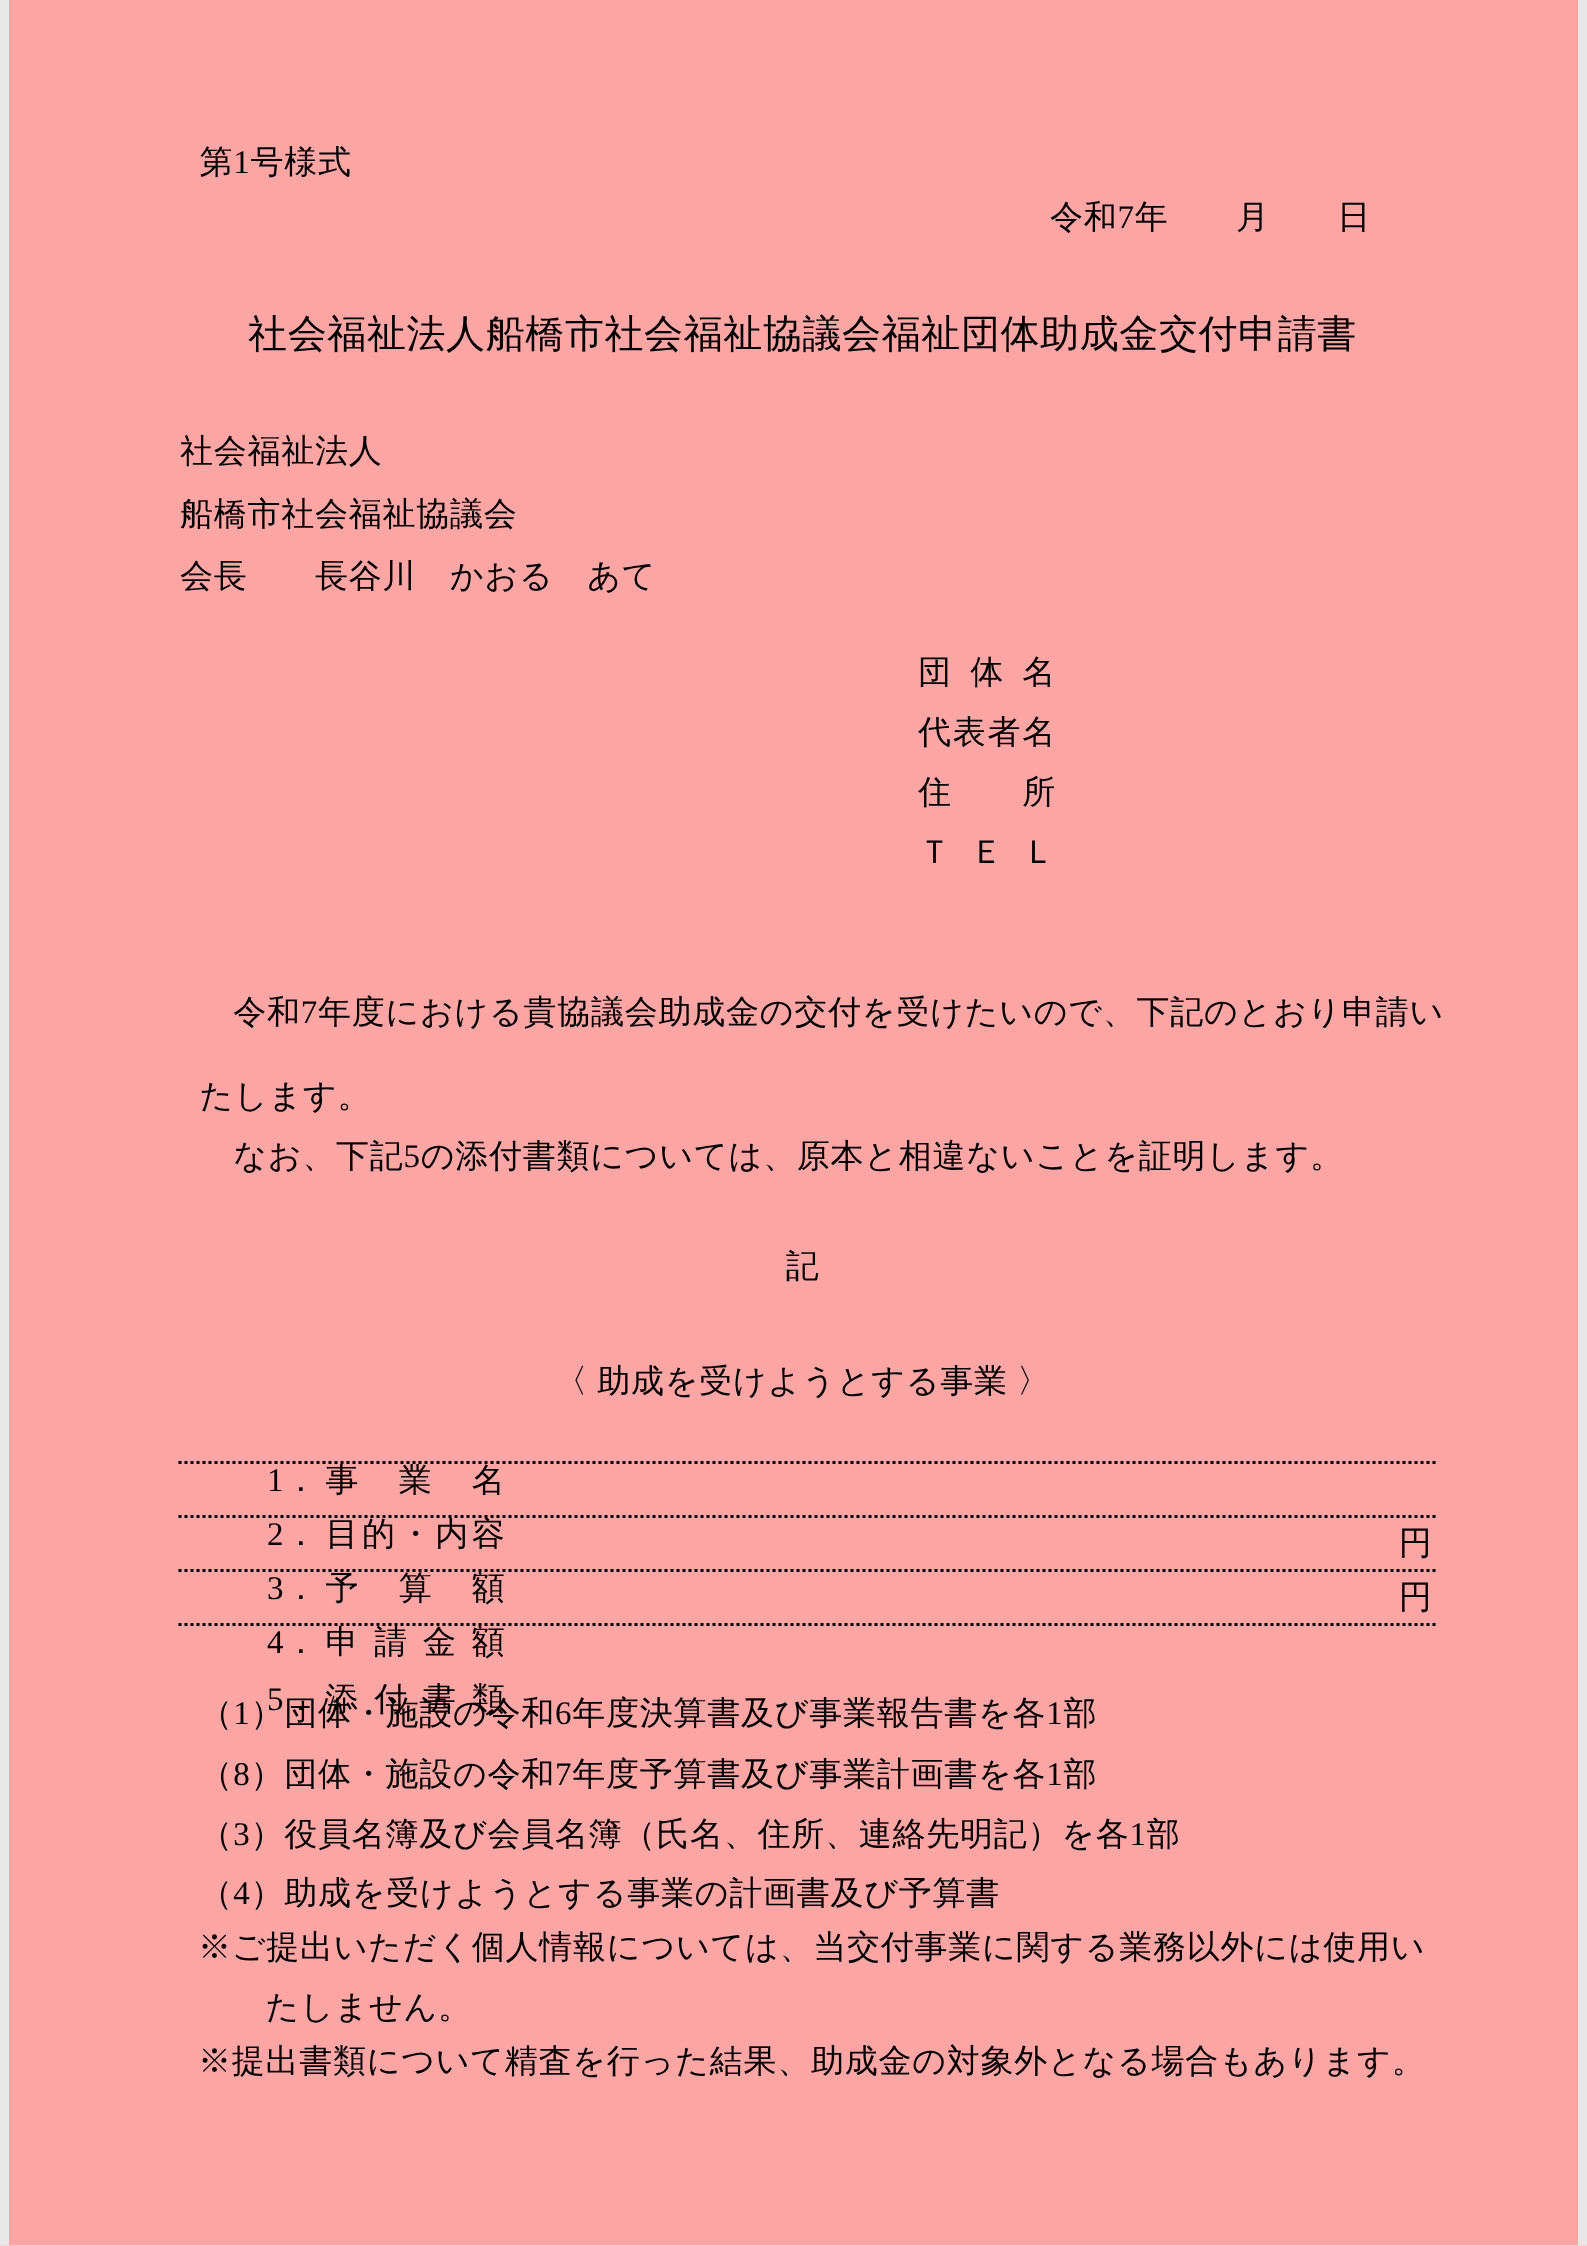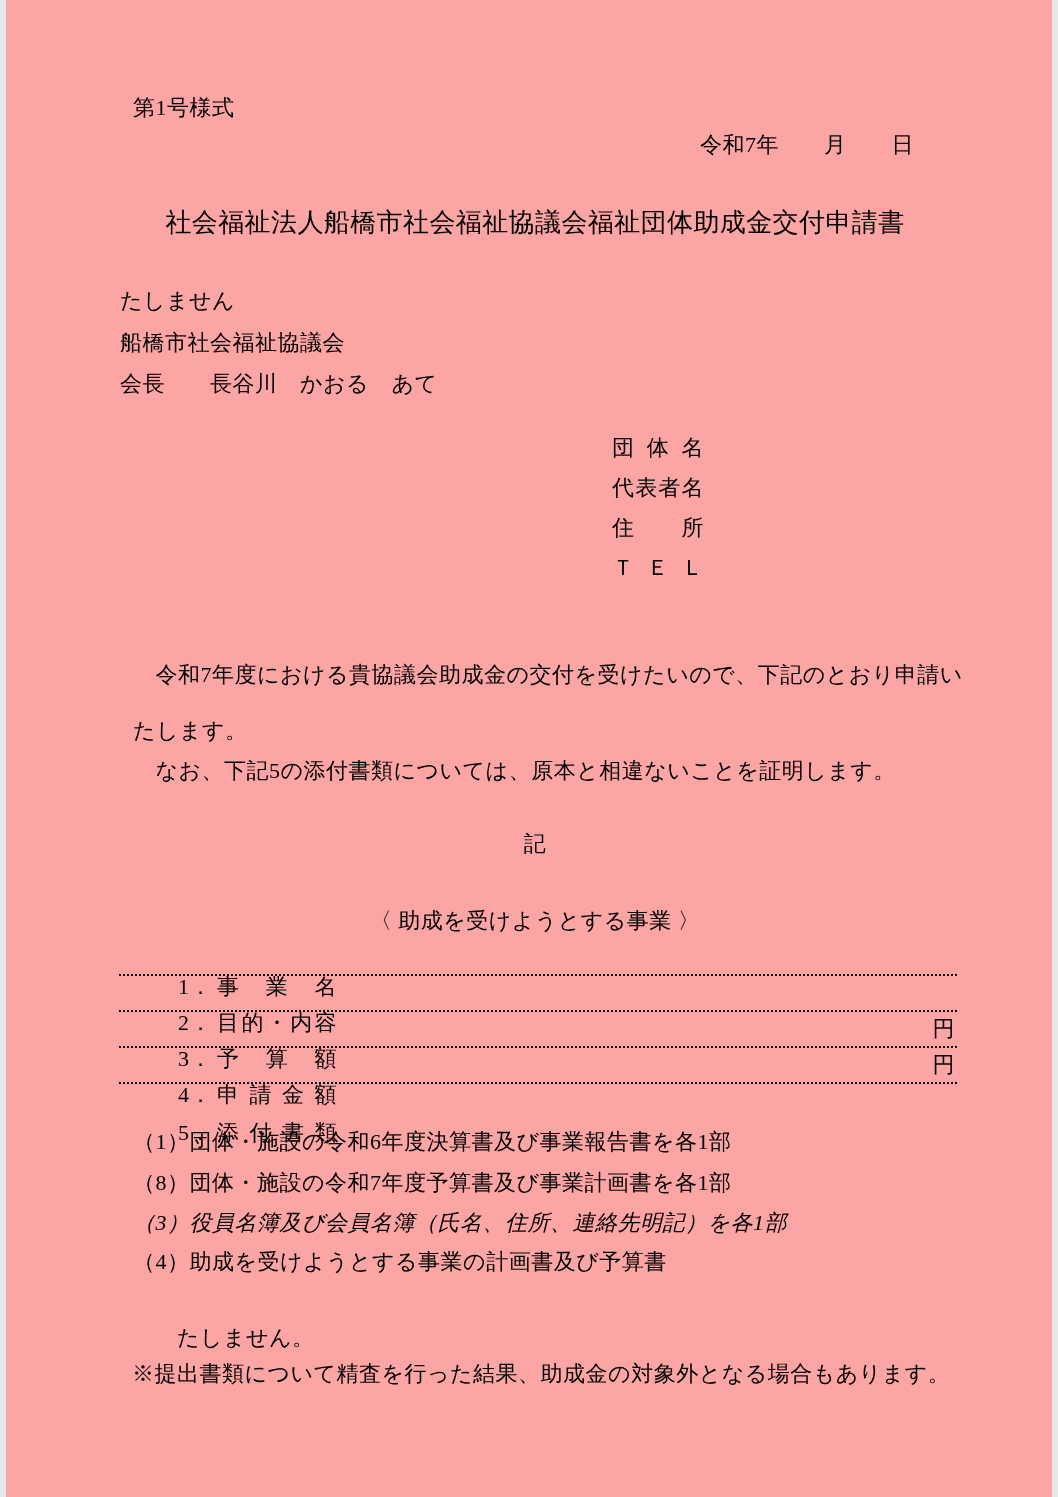--- a/index.html
+++ b/index.html
@@ -42,21 +42,21 @@
 </style>
 </head>
 <body>
 
 <div class="page">
 
   <div class="abs" style="left:127px; top:93px;">第1号様式</div>
   <div class="abs" style="left:694px; top:130px;">令和7年　　月　　日</div>
   <div class="abs centered doc-title" style="top:205px;">社会福祉法人船橋市社会福祉協議会福祉団体助成金交付申請書</div>
 
-  <div class="abs" style="left:114px; top:286px;">たしません</div>
+  <div class="abs" style="left:114px; top:286px;">社会福祉法人</div>
   <div class="abs" style="left:114px; top:328px;">船橋市社会福祉協議会</div>
   <div class="abs" style="left:114px; top:369px;">会長　　長谷川　かおる　あて</div>
 
   <div class="abs field-row" style="left:582px; top:406px;">
     <span class="j-dist field-label"><span>団</span><span>体</span><span>名</span></span><span></span>
   </div>
   <div class="abs field-row" style="left:582px; top:446px;">
     <span class="j-dist field-label"><span>代</span><span>表</span><span>者</span><span>名</span></span><span></span>
   </div>
   <div class="abs field-row" style="left:582px; top:486px;">
@@ -88,19 +88,20 @@
   <div class="item-row" style="top:1050px;">
     <span class="item-no">4．</span><span class="j-dist item-label"><span>申</span><span>請</span><span>金</span><span>額</span></span>
     <span class="item-unit">円</span>
   </div>
 
   <div class="abs attach-heading" style="left:148px; top:1092px;">
     <span class="attach-no">5．</span><span class="j-dist item-label"><span>添</span><span>付</span><span>書</span><span>類</span></span>
   </div>
   <div class="abs" style="left:127px; top:1127px;">（1）団体・施設の令和6年度決算書及び事業報告書を各1部</div>
   <div class="abs" style="left:127px; top:1168px;">（8）団体・施設の令和7年度予算書及び事業計画書を各1部</div>
-  <div class="abs" style="left:127px; top:1208px;font-style:italic;">（3）役員名簿及び会員名簿（氏名、住所、連絡先明記）を各1部</div>
+  <div class="abs" style="left:127px; top:1208px;">（3）役員名簿及び会員名簿（氏名、住所、連絡先明記）を各1部</div>
   <div class="abs" style="left:127px; top:1247px;">（4）助成を受けようとする事業の計画書及び予算書</div>
 
+  <div class="abs" style="left:126px; top:1283px;">※ご提出いただく個人情報については、当交付事業に関する業務以外には使用い</div>
   <div class="abs" style="left:126px; top:1323px;">　　たしません。</div>
   <div class="abs" style="left:126px; top:1359px;">※提出書類について精査を行った結果、助成金の対象外となる場合もあります。</div>
 
 </div>
 
 </body></html>

